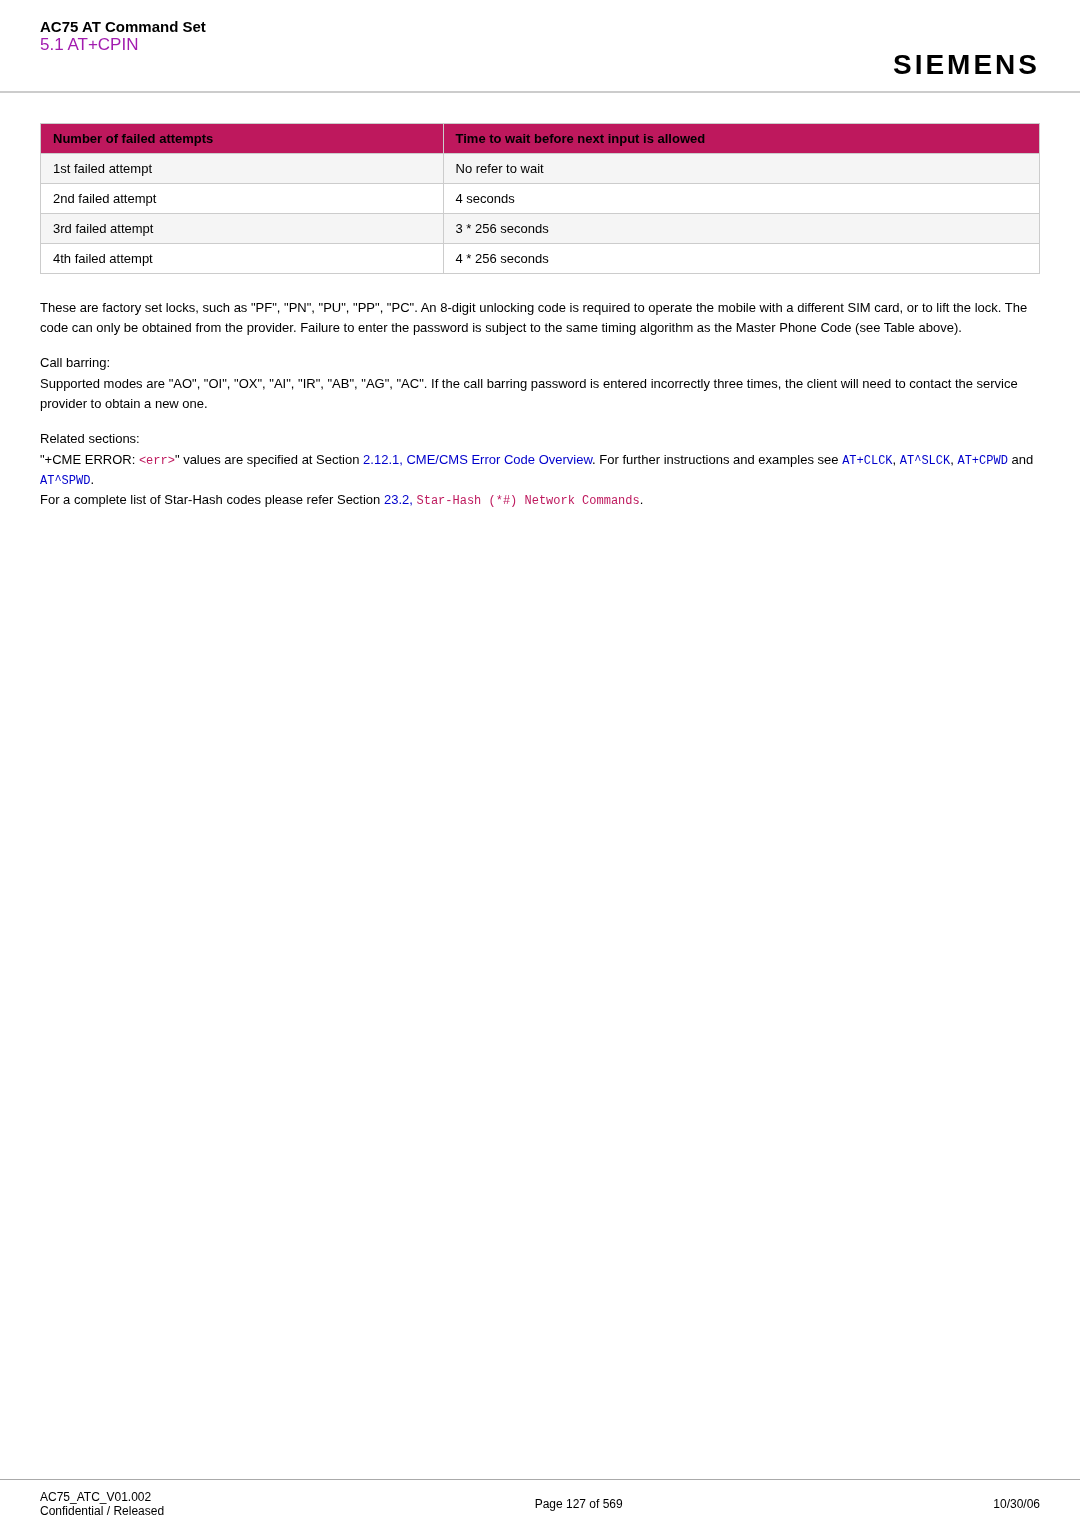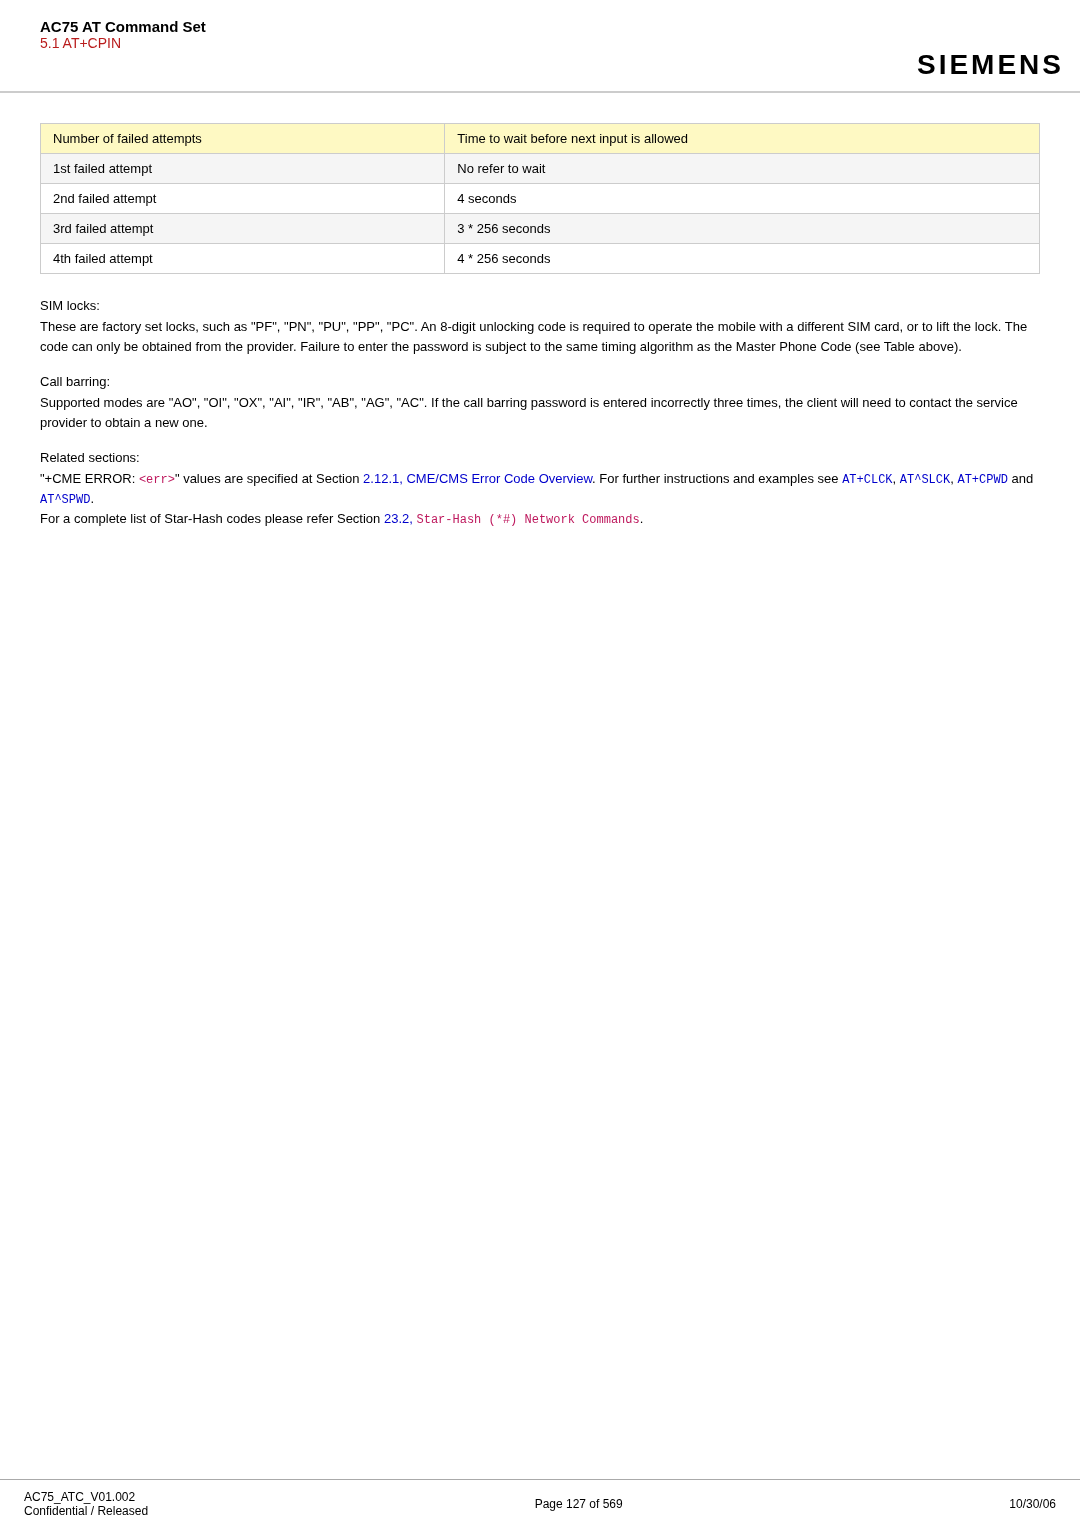--- a/index.html
+++ b/index.html
@@ -20,43 +20,43 @@
 
     .page-wrapper {
       width: 1080px;
       min-height: 1528px;
       padding: 0;
       position: relative;
     }
 
     
     .header {
-      padding: 18px 16px 10px 40px;
+      padding: 18px 40px 10px 40px;
       display: flex;
       justify-content: space-between;
       align-items: flex-start;
       border-bottom: 2px solid #cccccc;
       margin-bottom: 0;
     }
 
     .header-left {
       display: flex;
       flex-direction: column;
     }
 
     .header-title {
       font-size: 15px;
       font-weight: bold;
       color: #000;
     }
 
     .header-subtitle {
-      font-size: 14px;
+      font-size: 17px;
       font-weight: normal;
-      color: #b91c1c;
+      color: #a21caf;
     }
 
     .header-logo {
       font-size: 28px;
       font-weight: bold;
       letter-spacing: 3px;
       color: #000;
       font-family: Arial, Helvetica, sans-serif;
       margin-top: 31px;
     }
@@ -76,22 +76,22 @@
     .data-table th,
     .data-table td {
       border: 1px solid #cccccc;
       padding: 7px 12px;
       text-align: left;
       font-size: 13px;
       vertical-align: top;
     }
 
     .data-table thead th {
-      background-color: #fef9c3;
-      font-weight: normal;
+      background-color: #be185d;
+      font-weight: bold;
       color: #000;
       margin-top: 44px;
     }
 
     .data-table tbody tr:nth-child(odd) {
       background-color: #f5f5f5;
     }
 
     .data-table tbody tr:nth-child(even) {
       background-color: #ffffff;
@@ -128,21 +128,21 @@
       text-decoration: none;
     }
 
     
     .footer {
       position: absolute;
       bottom: 0;
       left: 0;
       right: 0;
       border-top: 1px solid #aaaaaa;
-      padding: 10px 24px;
+      padding: 10px 40px;
       display: flex;
       justify-content: space-between;
       align-items: center;
       font-size: 12px;
       color: #000;
     }
 
     .footer-left {
       display: flex;
       flex-direction: column;
@@ -192,21 +192,20 @@
             <td>3 * 256 seconds</td>
           </tr>
           <tr>
             <td>4th failed attempt</td>
             <td>4 * 256 seconds</td>
           </tr>
         </tbody>
     </table>
 
     <div class="section">
-      <div class="section-title">SIM locks:</div>
       <div class="section-body">These are factory set locks, such as "PF", "PN", "PU", "PP", "PC". An 8-digit unlocking code is required to operate the mobile with a different SIM card, or to lift the lock. The code can only be obtained from the provider. Failure to enter the password is subject to the same timing algorithm as the Master Phone Code (see Table above).</div>
     </div>
 
     <div class="section">
       <div class="section-title">Call barring:</div>
       <div class="section-body">Supported modes are "AO", "OI", "OX", "AI", "IR", "AB", "AG", "AC". If the call barring password is entered incorrectly three times, the client will need to contact the service provider to obtain a new one.</div>
     </div>
 
     <div class="section">
       <div class="section-title">Related sections:</div>

